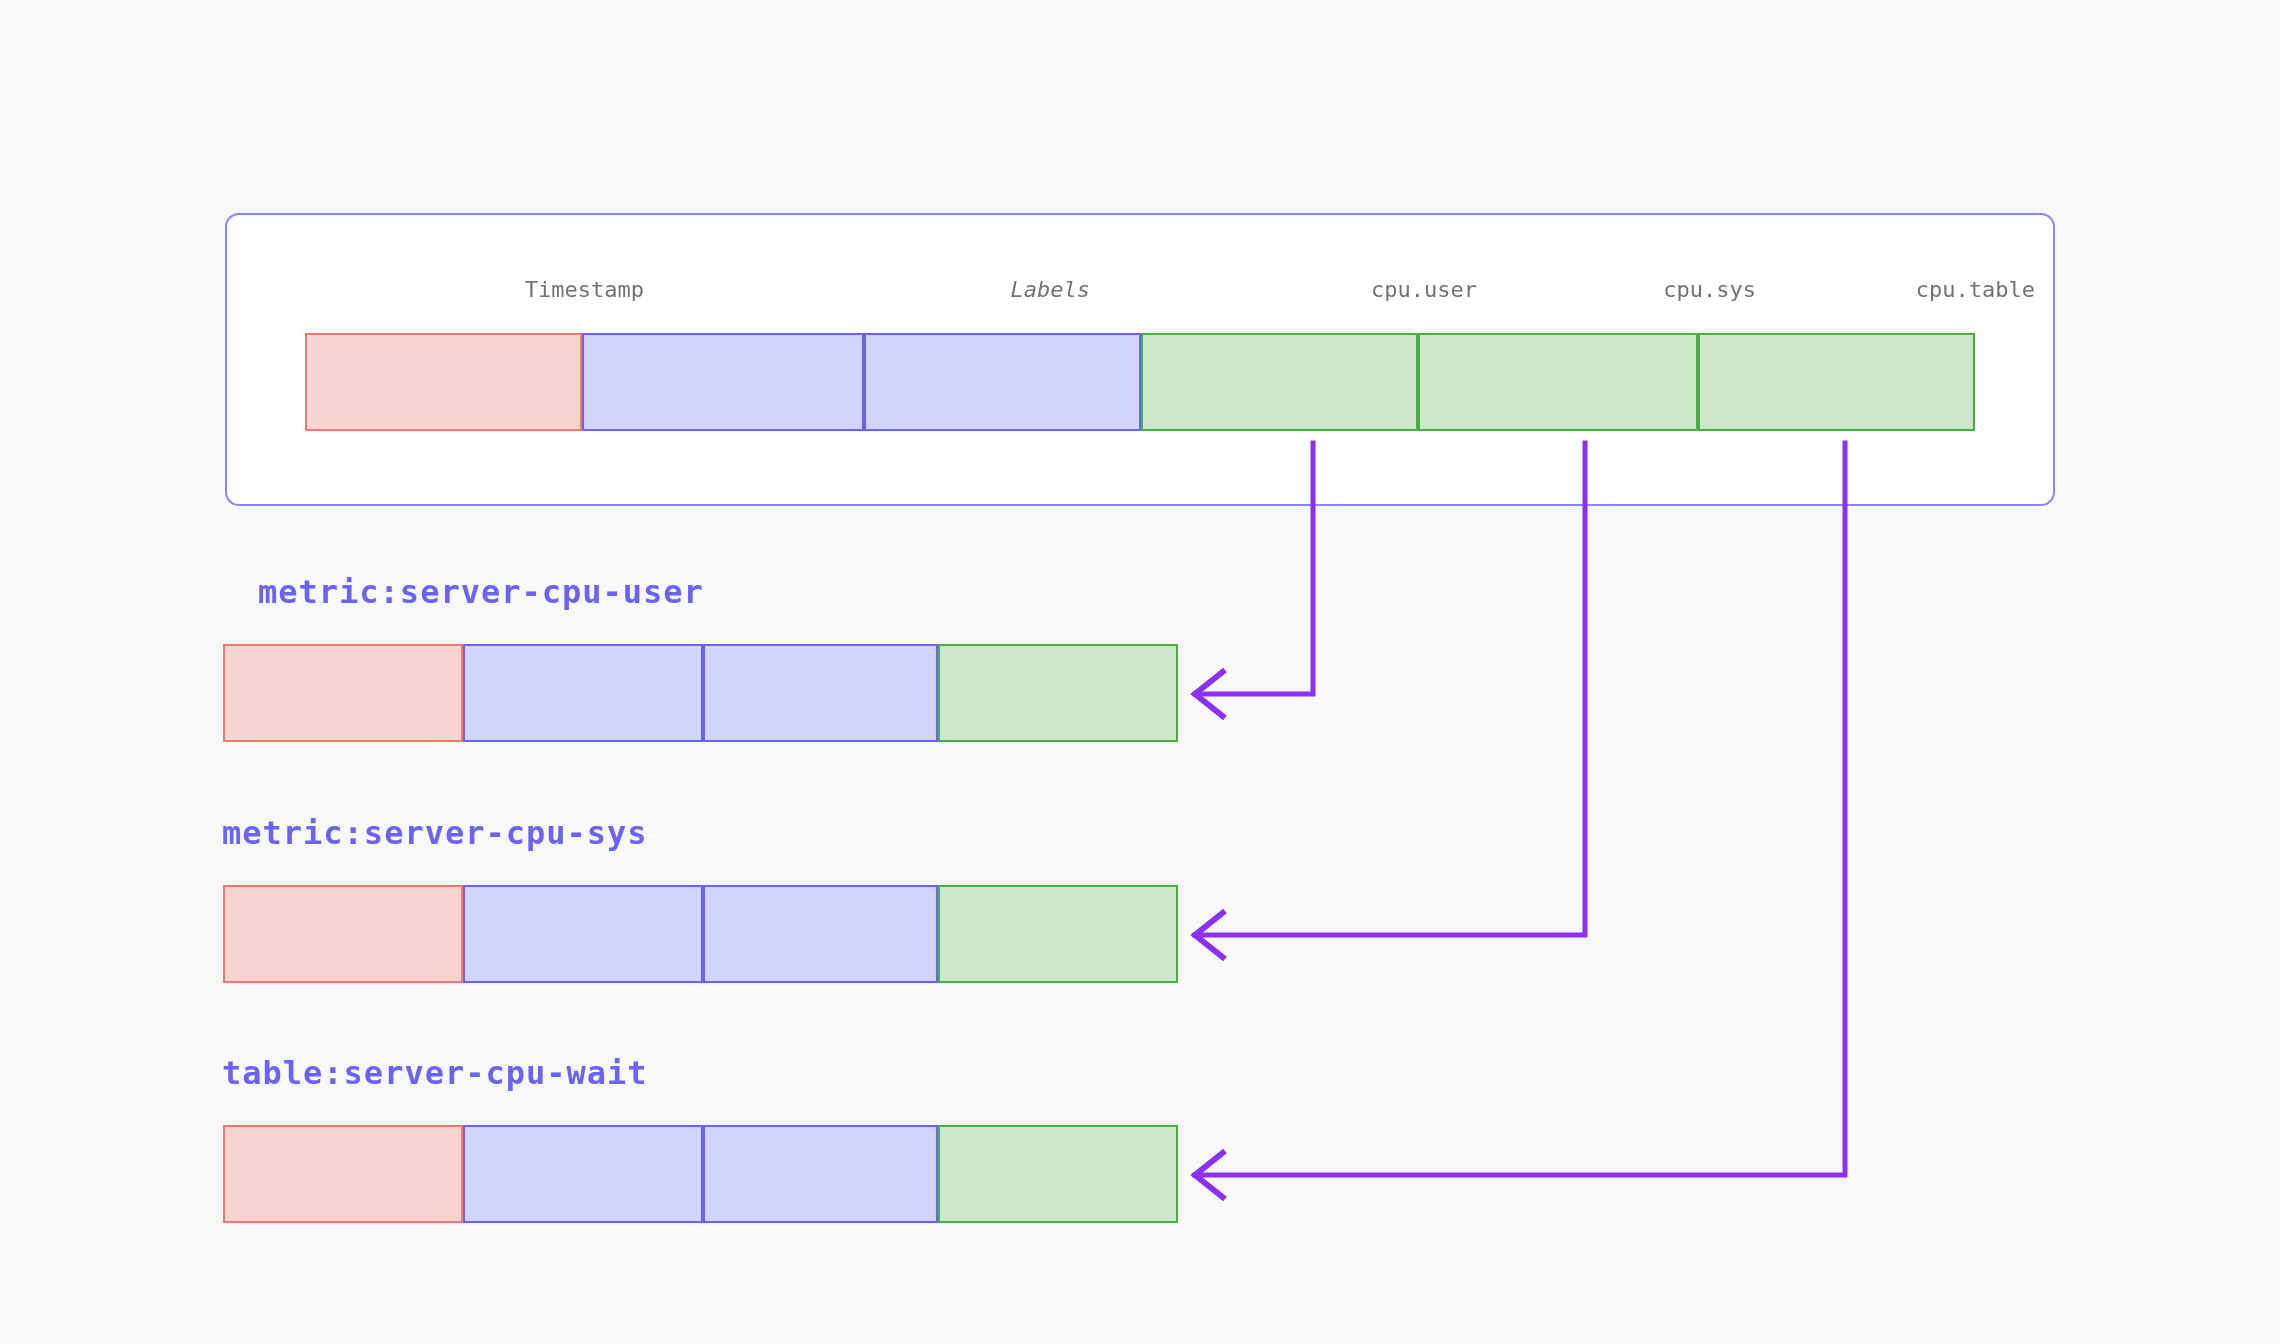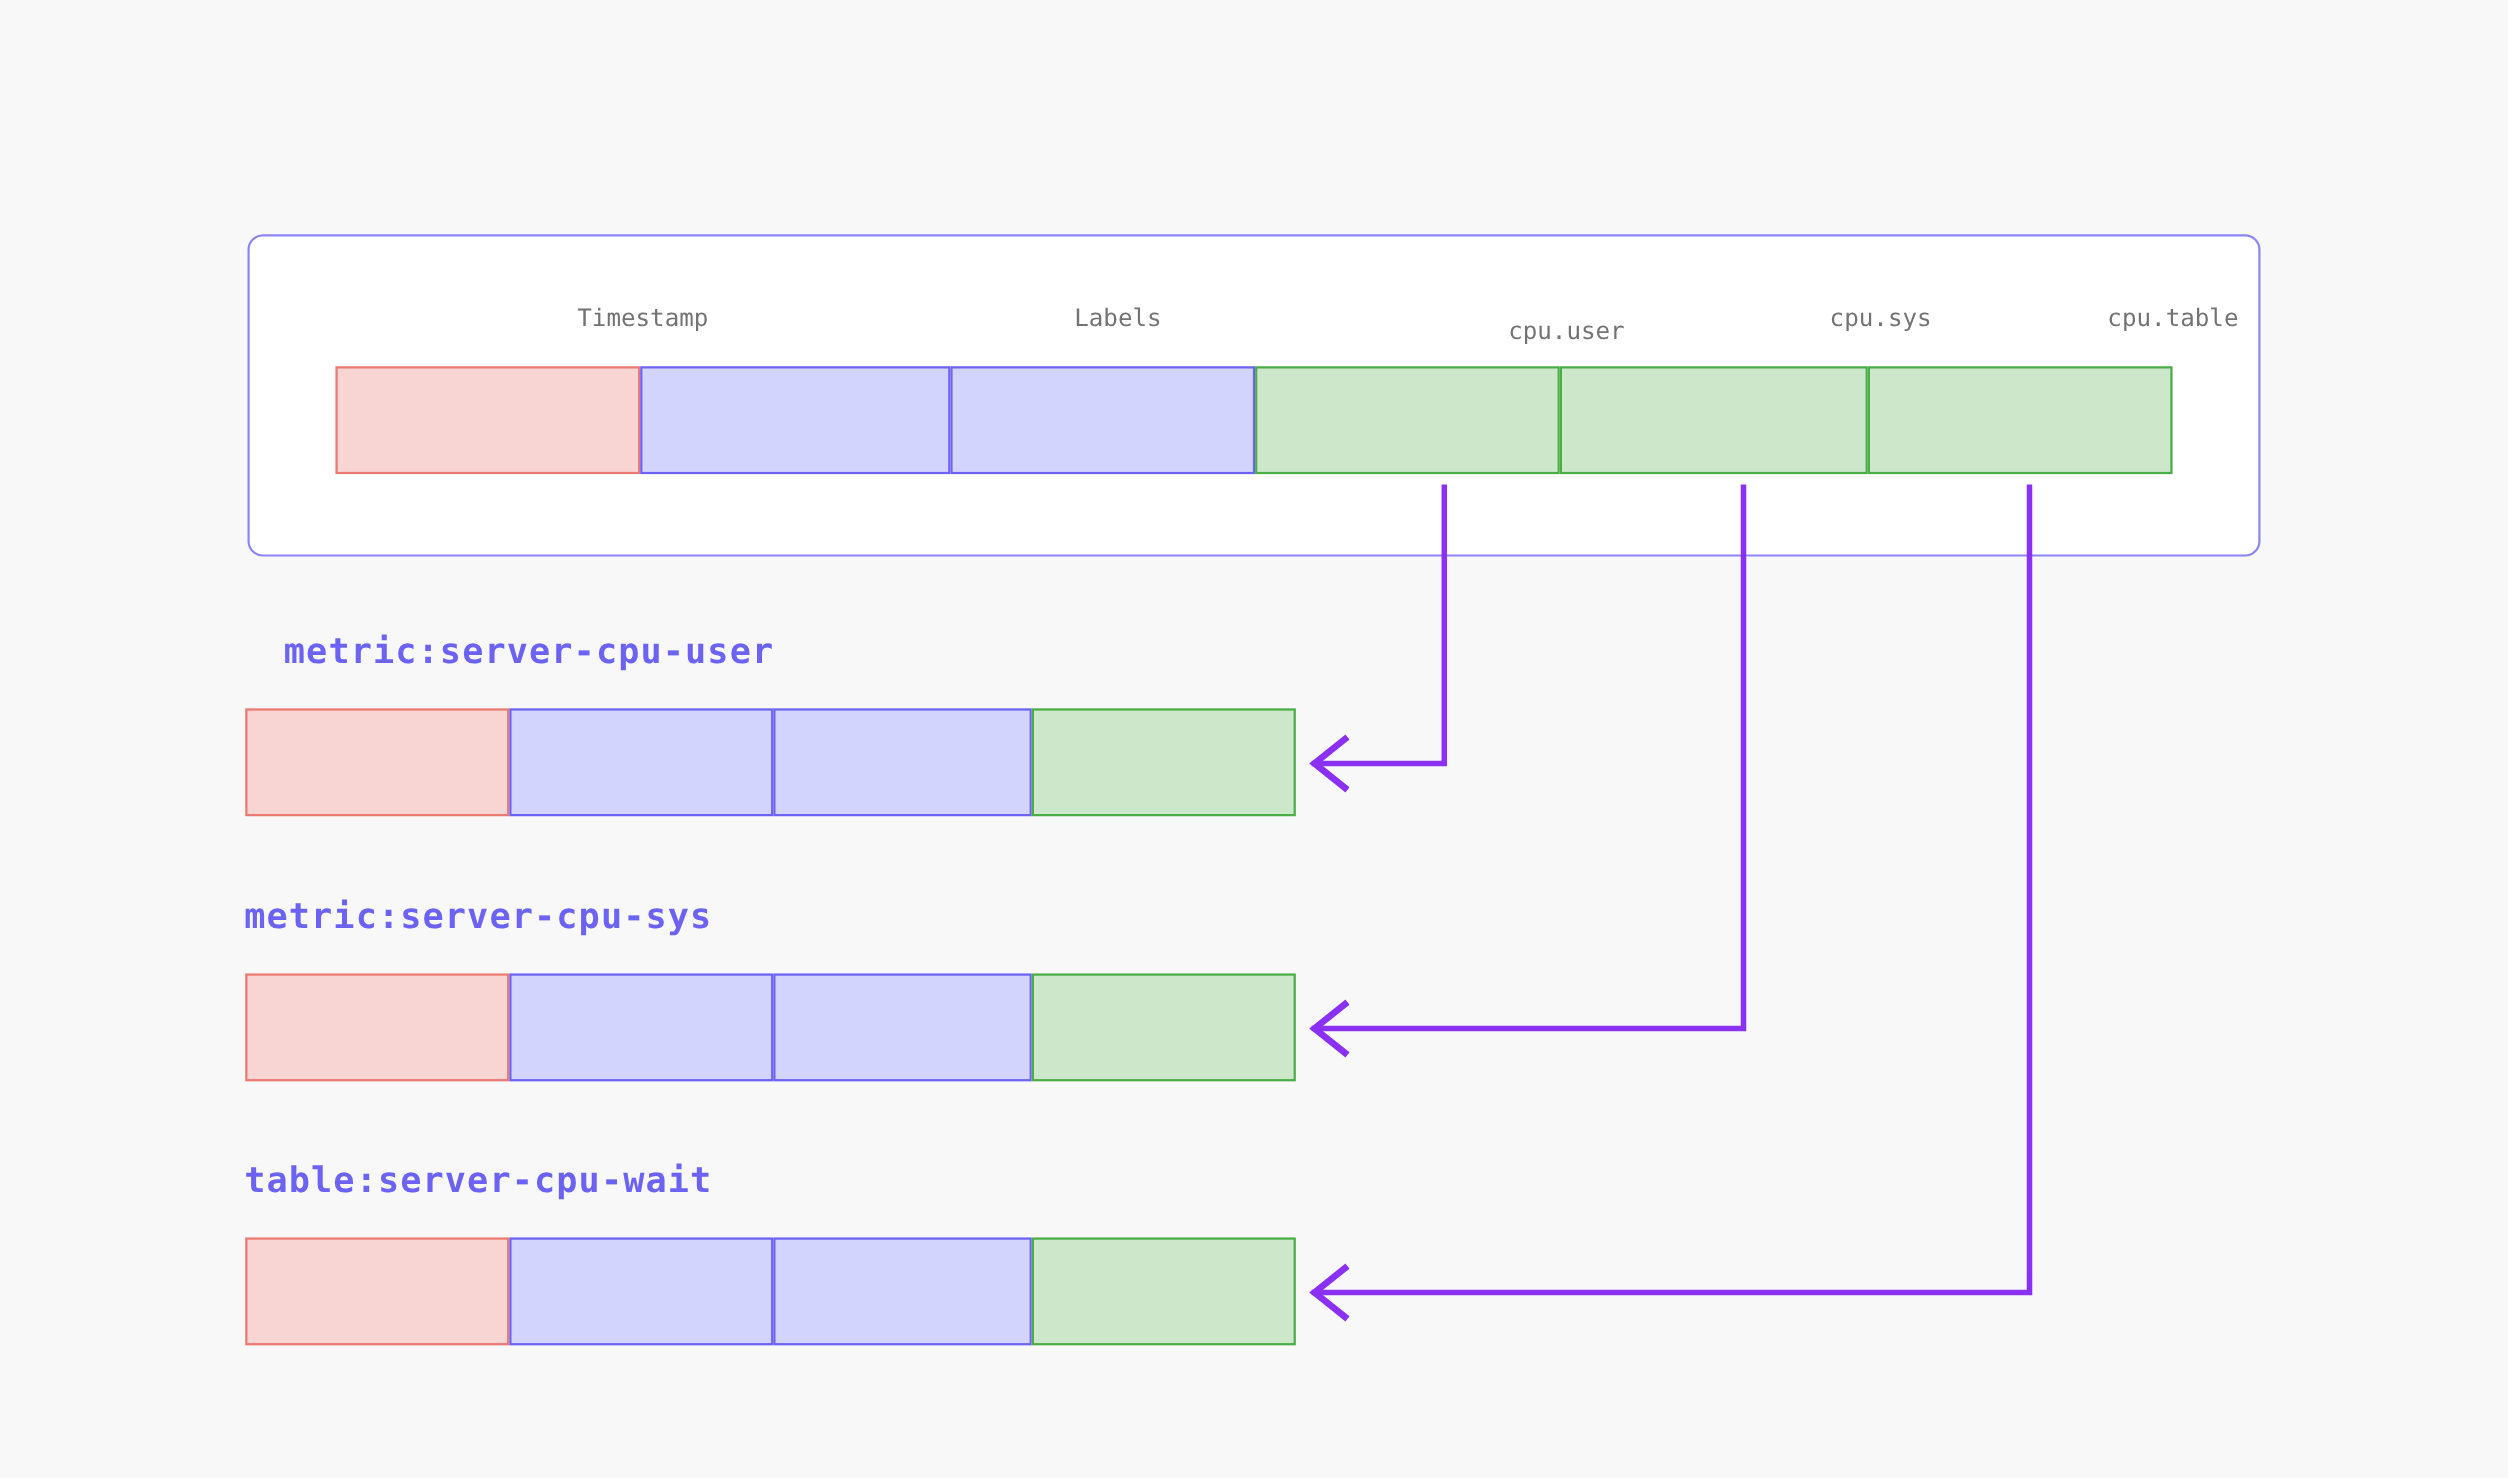--- a/index.html
+++ b/index.html
@@ -96,22 +96,22 @@
 </head>
 <body>
 
 <div id="canvas">
 
 
   <div id="table-card"></div>
 
   <div id="header-layer">
       <div class="col-header" style="left: 244px; width: 400px;">Timestamp</div>
-      <div class="col-header" style="left: 656px; width: 400px;">Labels</div>
-      <div class="col-header" style="left: 1077px; width: 400px; margin-top: 12px;">cpu.user</div>
+      <div class="col-header" style="left: 690px; width: 400px; font-style: italic;">Labels</div>
+      <div class="col-header" style="left: 1077px; width: 400px;">cpu.user</div>
       <div class="col-header" style="left: 1356px; width: 400px;">cpu.sys</div>
       <div class="col-header" style="left: 1635px; width: 400px;">cpu.table</div>
     </div>
 
   <div id="table-row-layer">
       <div class="tcell c-time" style="left: 305px; width: 277px;"></div>
       <div class="tcell c-label" style="left: 582px; width: 282px;"></div>
       <div class="tcell c-label" style="left: 864px; width: 277px;"></div>
       <div class="tcell c-val" style="left: 1141px; width: 277px;"></div>
       <div class="tcell c-val" style="left: 1418px; width: 280px;"></div>

